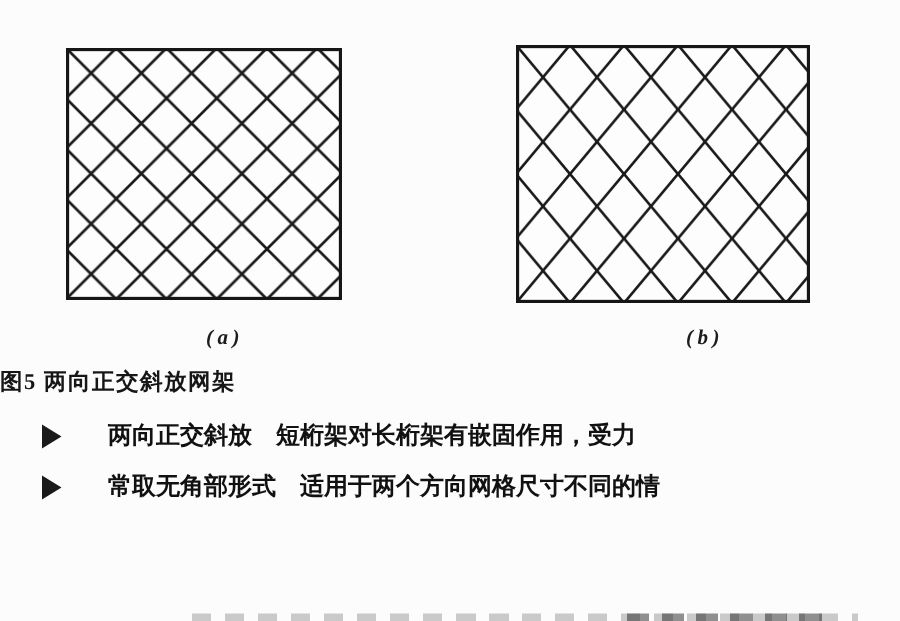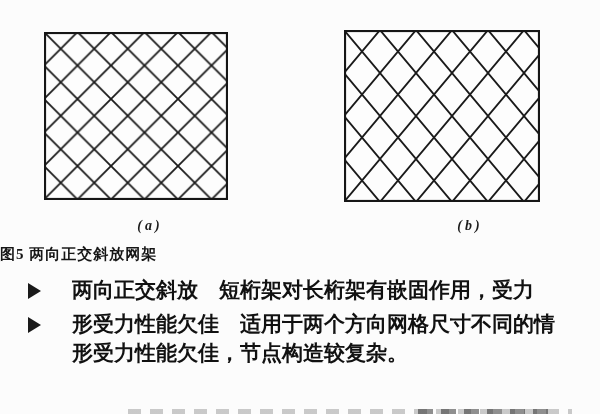--- a/index.html
+++ b/index.html
@@ -20,21 +20,21 @@
   #label-a{left:52px;width:196px;}
   #label-b{left:372px;width:196px;}
   .figure-caption{
     position:absolute;top:245px;left:0;width:546px;
     text-align:left;font-size:15px;font-weight:bold;
     letter-spacing:1px;color:#161616;
   }
   .bullet-list{position:absolute;top:276px;left:26px;width:566px;}
   .bullet-item{position:relative;padding-left:46px;margin-bottom:5px;}
   .bullet-line{
-    font-size:21px;line-height:29px;font-weight:600;
+    font-size:16px;line-height:29px;font-weight:600;
     color:#111;white-space:nowrap;
   }
   .arrowhead-icon{
     position:absolute;left:2px;top:7px;width:0;height:0;
     border-left:13px solid #1a1a1a;
     border-top:8px solid transparent;
     border-bottom:8px solid transparent;
   }
   .cutoff-strip{
     position:absolute;bottom:0;left:128px;width:444px;height:5px;
@@ -84,20 +84,19 @@
 
 <div class="bullet-list">
 
   <div class="bullet-item">
     <span class="arrowhead-icon"></span>
     <div class="bullet-line">两向正交斜放　短桁架对长桁架有嵌固作用，受力</div>
   </div>
 
   <div class="bullet-item">
     <span class="arrowhead-icon"></span>
-    <div class="bullet-line">形受力性能欠佳　适用于两个方向网格尺寸不同的情</div>
-    <div class="bullet-line">形受力性能欠佳，节点构造较复杂。</div>
+    <div class="bullet-line">常取无角部形式　适用于两个方向网格尺寸不同的情</div>
   </div>
 
 </div>
 
 <div class="cutoff-strip"></div>
 <div class="cutoff-strip-dark"></div>
 
 </body></html>

